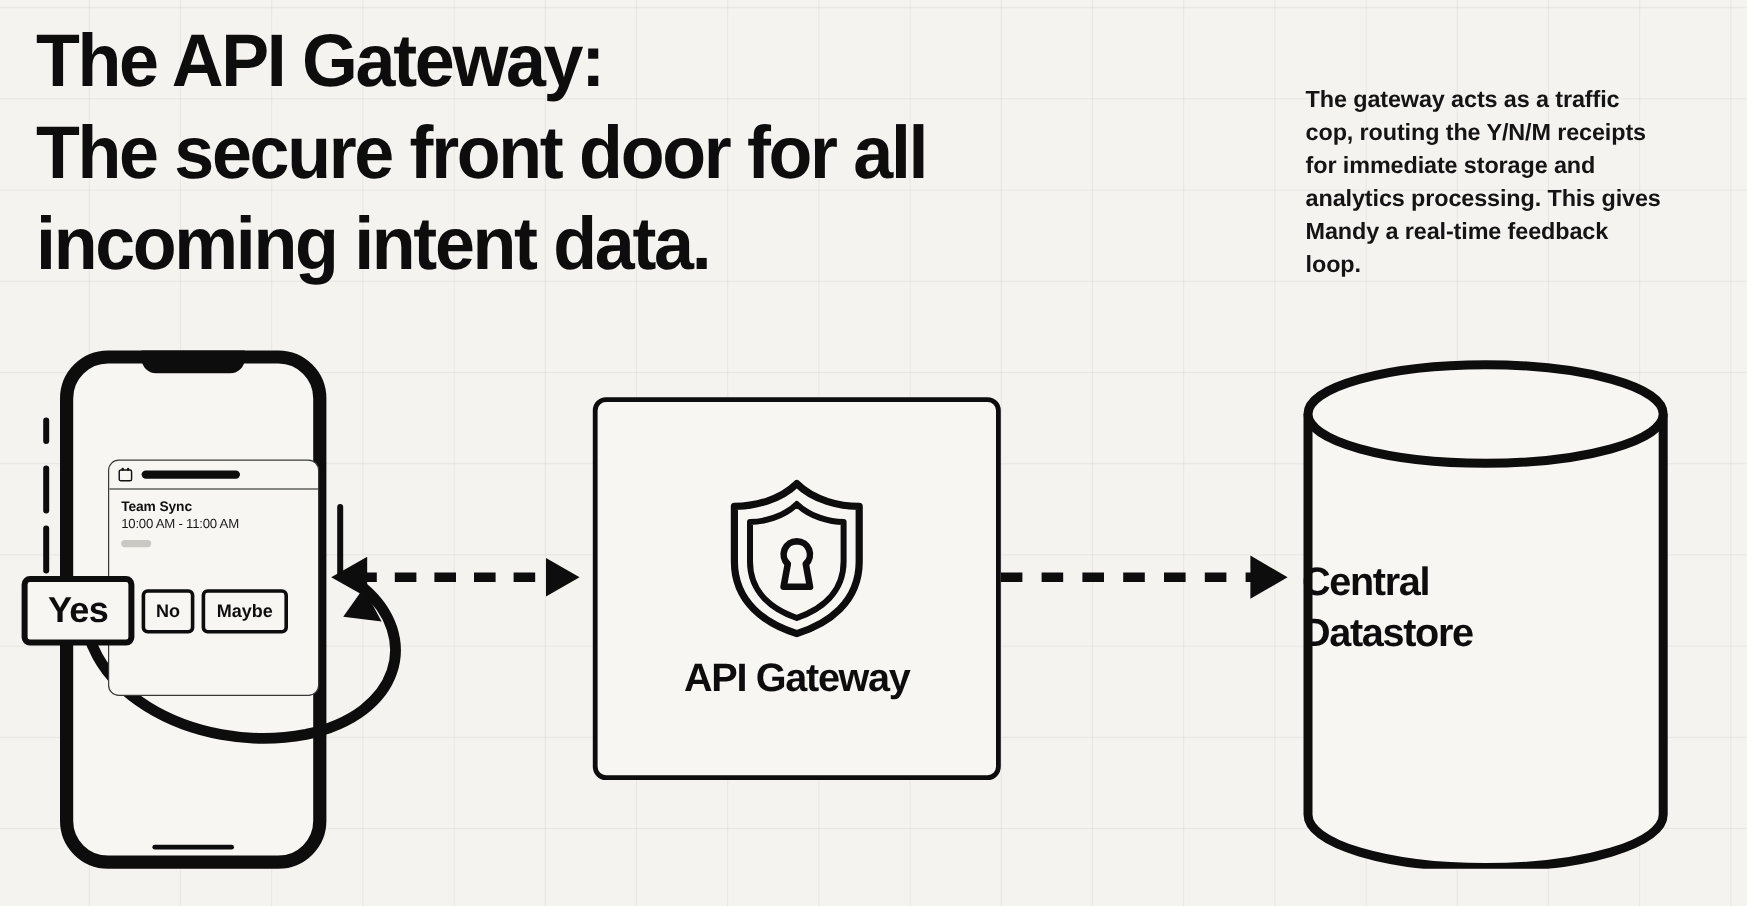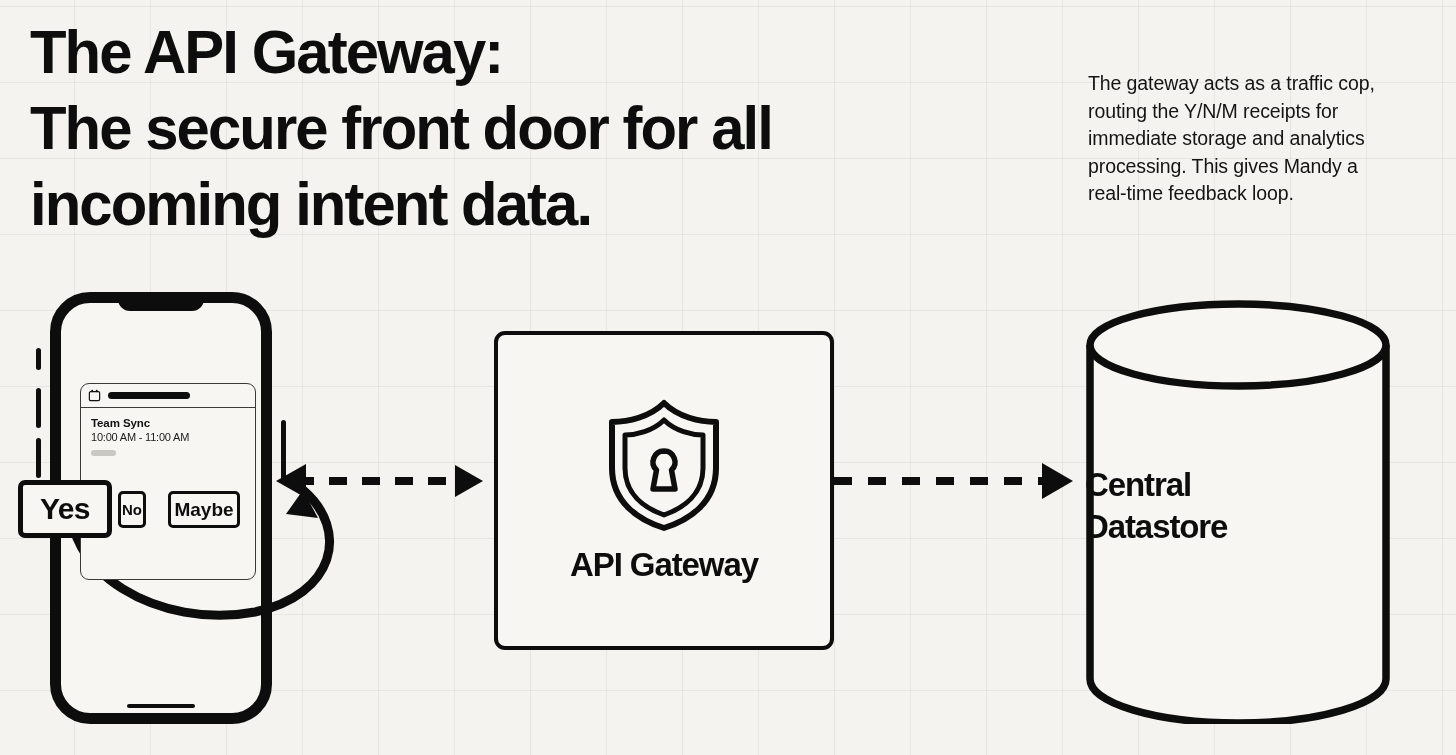--- a/index.html
+++ b/index.html
@@ -40,21 +40,21 @@
   }
 
   
   #sidenote {
     position: absolute;
     left: 1088px;
     top: 70px;
     width: 300px;
     font-size: 19.5px;
     line-height: 27.5px;
-    font-weight: 400;
+    font-weight: 700;
     color: #141414;
     letter-spacing: -0.1px;
   }
 
   
   #phone-wrap {
     position: absolute;
     left: 50px;
     top: 292px;
     width: 222px;
@@ -93,21 +93,21 @@
     position: absolute;
     background: #0d0d0d;
     border-radius: 3px;
   }
   .side-btn.left { left: -14px; width: 5px; }
   .side-btn.right { right: -14px; width: 5px; }
 
   
   #notif-card {
     position: absolute;
-    left: 80px;
+    left: 90px;
     top: 383px;
     width: 176px;
     height: 197px;
     background: #f7f6f2;
     border: 1.6px solid #3a3a38;
     border-radius: 9px;
     overflow: hidden;
     z-index: 5;
   }
   #notif-header {
@@ -152,22 +152,22 @@
     background: #f7f6f2;
     border: 3px solid #0d0d0d;
     border-radius: 5px;
     display: flex;
     align-items: center;
     justify-content: center;
     font-weight: 700;
     color: #0d0d0d;
     z-index: 7;
   }
-  #btn-no    { left: 118px; top: 491px; width: 28px; height: 37px; font-size: 15px; }
-  #btn-maybe { left: 168px; top: 491px; width: 72px; height: 37px; font-size: 19px; }
+  #btn-no    { left: 118px; top: 491px; width: 44px; height: 37px; font-size: 15px; }
+  #btn-maybe { left: 168px; top: 491px; width: 72px; height: 37px; font-size: 15px; }
   #btn-yes {
     left: 18px; top: 480px;
     width: 94px; height: 58px;
     border-width: 5px;
     border-radius: 7px;
     font-size: 30px;
     letter-spacing: -0.6px;
     z-index: 9;
   }
 

